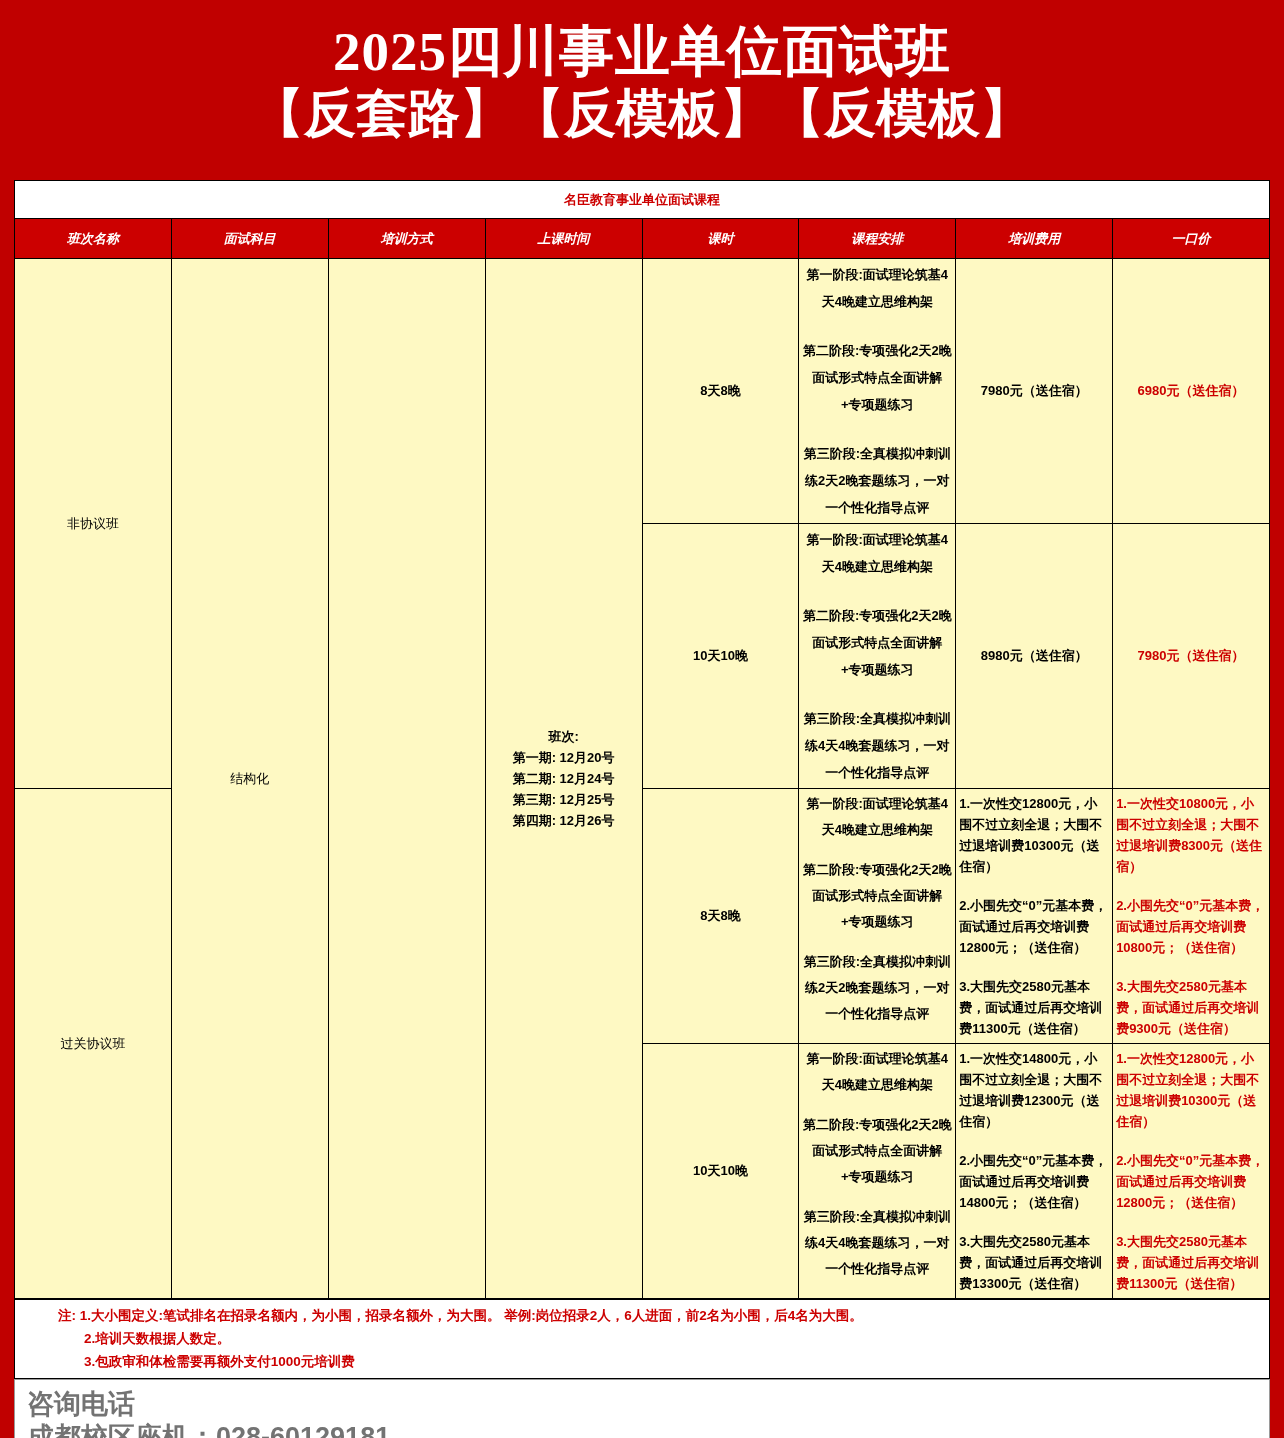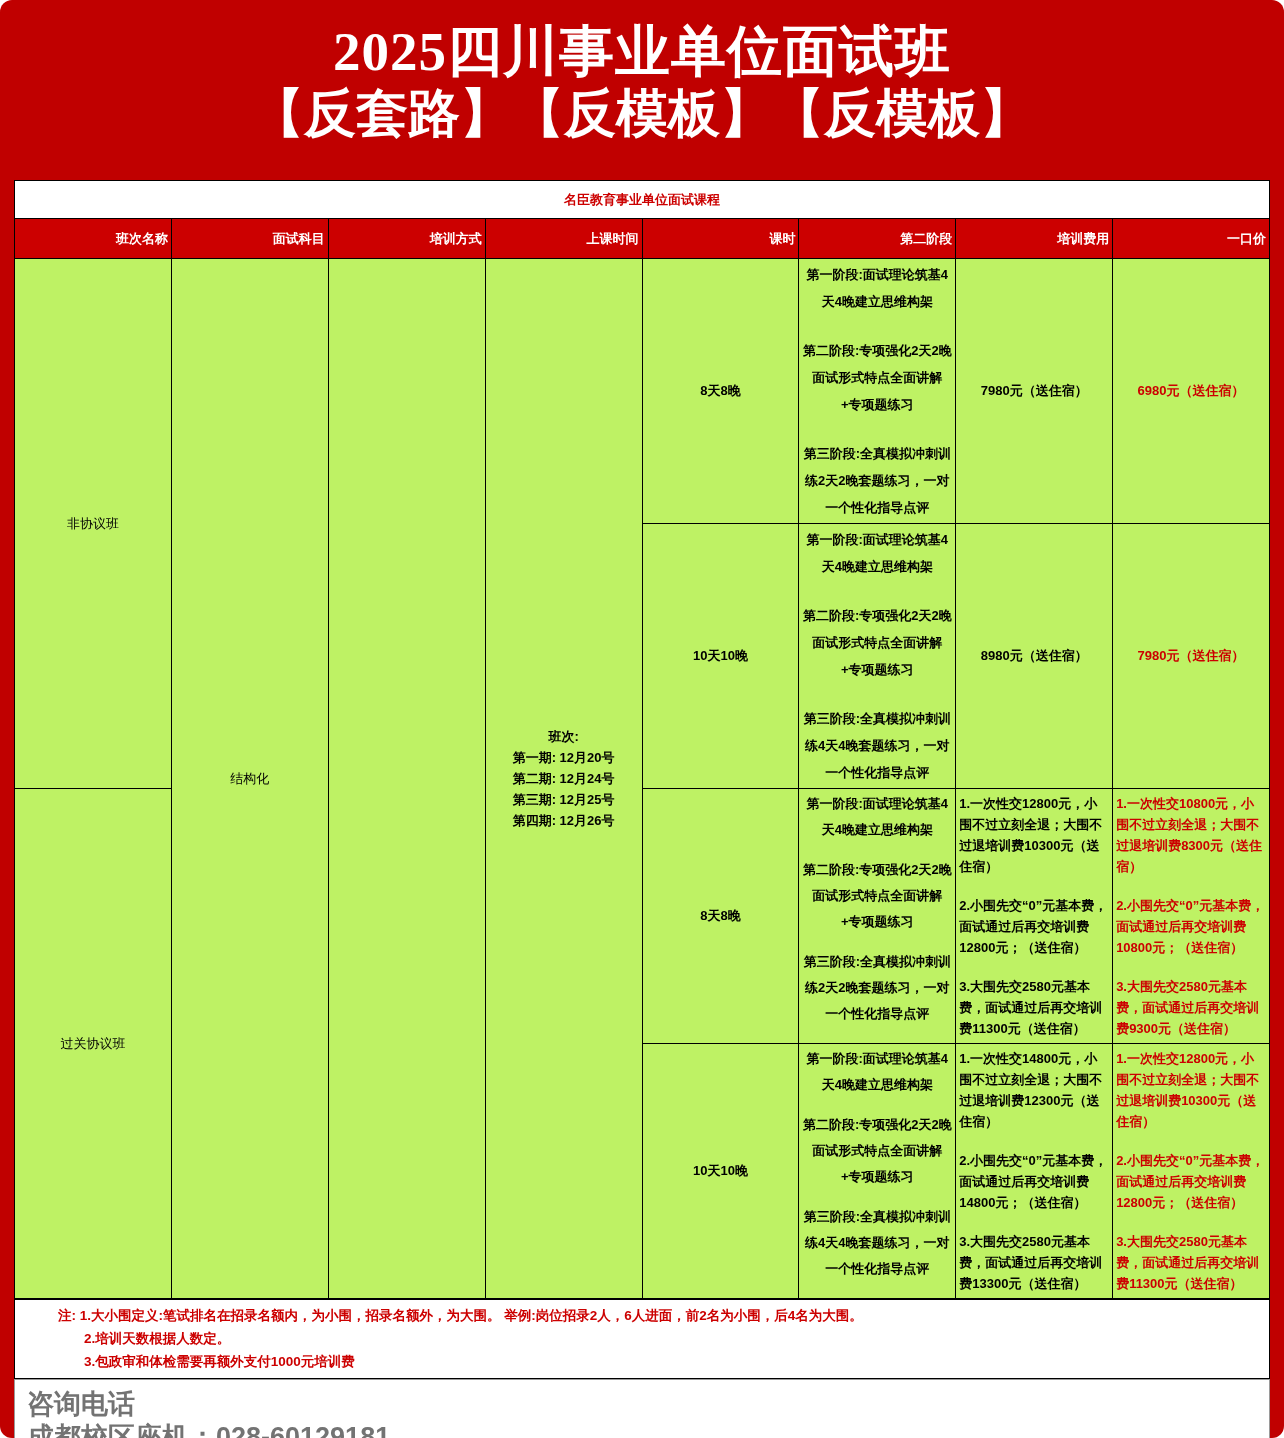--- a/index.html
+++ b/index.html
@@ -6,21 +6,20 @@
   body{
     width:1284px;height:1438px;
     background:#ffffff;
     font-family:"Liberation Sans","DejaVu Sans",sans-serif;
     overflow:hidden;
   }
   .poster{
     position:relative;width:1284px;height:1438px;
     background:#C00000;
     box-sizing:border-box;
-    border-radius:12px;
   }
   
   .banner{
     width:100%;padding-top:22px;padding-bottom:10px;
     text-align:center;color:#ffffff;
   }
   .banner-title{
     font-size:55px;line-height:60px;font-weight:bold;
     letter-spacing:1px;
     font-family:"Liberation Serif","DejaVu Serif",serif;
@@ -28,37 +27,38 @@
   .banner-sub{
     font-size:52px;line-height:52px;font-weight:bold;margin-top:6px;
     font-family:"Liberation Serif","DejaVu Serif",serif;
   }
   
   .table-wrap{
     position:absolute;left:14px;top:180px;width:1256px;
   }
   table.main{
     border-collapse:collapse;width:1256px;
-    table-layout:fixed;background:#bef264;
+    table-layout:fixed;background:#fef9c3;
   }
   table.main td, table.main th{
     border:1px solid #000000;
     vertical-align:middle;
     padding:2px 3px;
     font-size:13px;
     box-sizing:border-box;
   }
   .caption-cell{
     background:#ffffff;color:#CC0000;font-weight:bold;
     text-align:center;font-size:14px;height:38px;
   }
   .hdr td{
     background:#CC0000;color:#ffffff;font-weight:bold;
-    text-align:right;height:40px;font-size:14px;
+    text-align:center;height:40px;font-size:14px;
     border:1px solid #CC0000;
+    font-style:italic;
   }
   .ctr{text-align:center;}
   .cellname{font-size:13px;font-weight:normal;text-align:center;}
   .hours{font-size:12.5px;font-weight:bold;text-align:center;}
   .sched{
     font-size:15px;font-weight:bold;text-align:center;
     line-height:27px;color:#000;
   }
   .sched p{margin:0 0 22px 0;}
   .sched p:last-child{margin-bottom:0;}
@@ -115,21 +115,21 @@
       <tbody>
         <tr>
           <td class="caption-cell" colspan="8">名臣教育事业单位面试课程</td>
         </tr>
         <tr class="hdr">
           <td style="width:88px">班次名称</td>
           <td style="width:68px">面试科目</td>
           <td style="width:78px">培训方式</td>
           <td style="width:134px">上课时间</td>
           <td style="width:64px">课时</td>
-          <td style="width:240px">第二阶段</td>
+          <td style="width:240px">课程安排</td>
           <td style="width:290px">培训费用</td>
           <td style="width:294px">一口价</td>
         </tr>
 
         <tr>
           <td class="cellname" rowspan="2" style="height:240px">非协议班</td>
           <td class="ctr" rowspan="4">结构化</td>
           <td class="ctr" rowspan="4"></td>
           <td class="times" rowspan="4">
             <div>班次:</div>

